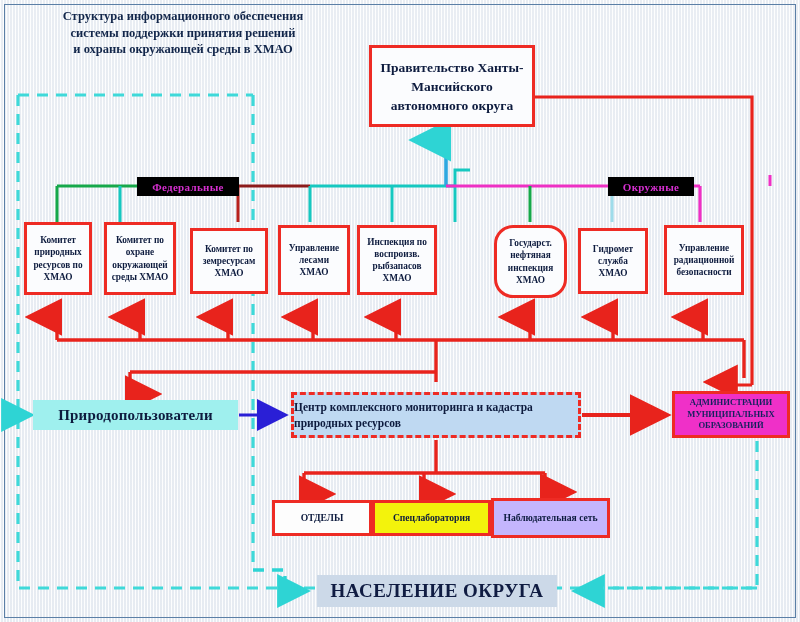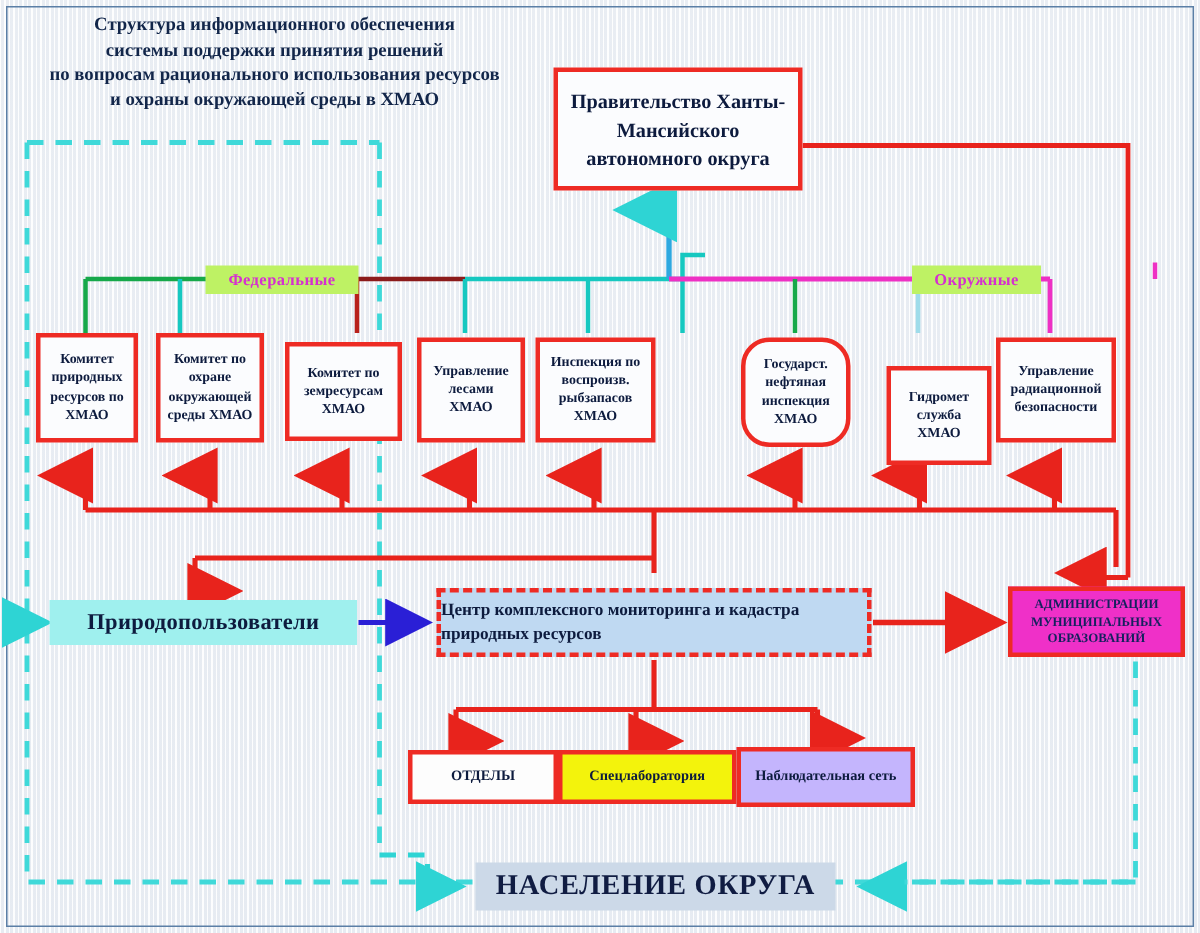--- a/index.html
+++ b/index.html
@@ -35,21 +35,21 @@
   }
   .redbox{border:3px solid #ee2b24;background:#fbfcfe;}
   .gov{
     left:369px;top:45px;width:166px;height:82px;
     font-size:13.5px;line-height:19px;
   }
   .agency{font-size:9.3px;line-height:12.2px;padding:2px 3px;}
 
   .lbl{
     position:absolute;display:flex;align-items:center;justify-content:center;
-    background:#bef264;color:#d62fd0;font-weight:bold;font-size:11px;
+    background:#000000;color:#d62fd0;font-weight:bold;font-size:11px;
     letter-spacing:.3px;
   }
 
   .pill{
     position:absolute;display:flex;align-items:center;justify-content:center;
     font-weight:bold;color:#0d1b3e;
   }
   .nature{
     left:33px;top:400px;width:205px;height:30px;background:#9ff0ee;
     font-size:15px;letter-spacing:.2px;
@@ -164,36 +164,35 @@
   <path d="M304 473 L304 494" fill="none" stroke="#e8231c" stroke-width="3.4" marker-end="url(#ahRedDown)"></path>
   <path d="M424 473 L424 494" fill="none" stroke="#e8231c" stroke-width="3.4" marker-end="url(#ahRedDown)"></path>
   <path d="M545 473 L545 492" fill="none" stroke="#e8231c" stroke-width="3.4" marker-end="url(#ahRedDown)"></path>
 </svg>
 
 <div class="lyr">
 
   <div class="title">
     <div>Структура информационного обеспечения</div>
     <div>системы поддержки принятия решений</div>
-    <div>по вопросам рационального использования ресурсов</div>
     <div>и охраны окружающей среды в ХМАО</div>
   </div>
 
   <div class="box redbox gov">Правительство Ханты-Мансийского автономного округа</div>
 
   <div class="lbl" style="left:137px;top:177px;width:102px;height:19px;">Федеральные</div>
   <div class="lbl" style="left:584px;top:177px;width:86px;height:19px;margin-left:24px;">Окружные</div>
 
   <div class="box redbox agency" style="left:24px;top:222px;width:68px;height:73px;">Комитет природных ресурсов по ХМАО</div>
   <div class="box redbox agency" style="left:104px;top:222px;width:72px;height:73px;">Комитет по охране окружающей среды ХМАО</div>
   <div class="box redbox agency" style="left:190px;top:228px;width:78px;height:66px;">Комитет по земресурсам ХМАО</div>
   <div class="box redbox agency" style="left:278px;top:225px;width:72px;height:70px;">Управление лесами ХМАО</div>
   <div class="box redbox agency" style="left:357px;top:225px;width:80px;height:70px;">Инспекция по воспроизв. рыбзапасов ХМАО</div>
   <div class="box redbox agency" style="left:494px;top:225px;width:73px;height:73px;border-radius:19px;">Государст. нефтяная инспекция ХМАО</div>
-  <div class="box redbox agency" style="left:591px;top:228px;width:70px;height:66px;margin-top:16px;">Гидромет служба ХМАО</div>
+  <div class="box redbox agency" style="left:578px;top:228px;width:70px;height:66px;">Гидромет служба ХМАО</div>
   <div class="box redbox agency" style="left:664px;top:225px;width:80px;height:70px;">Управление радиационной безопасности</div>
 
   <div class="pill nature">Природопользователи</div>
   <div class="pill center">Центр комплексного мониторинга и кадастра природных ресурсов</div>
   <div class="pill admin">АДМИНИСТРАЦИИ МУНИЦИПАЛЬНЫХ ОБРАЗОВАНИЙ</div>
 
   <div class="box leaf leaf-w">ОТДЕЛЫ</div>
   <div class="box leaf leaf-y1">Спецлаборатория</div>
   <div class="box leaf leaf-y2">Наблюдательная сеть</div>
 

